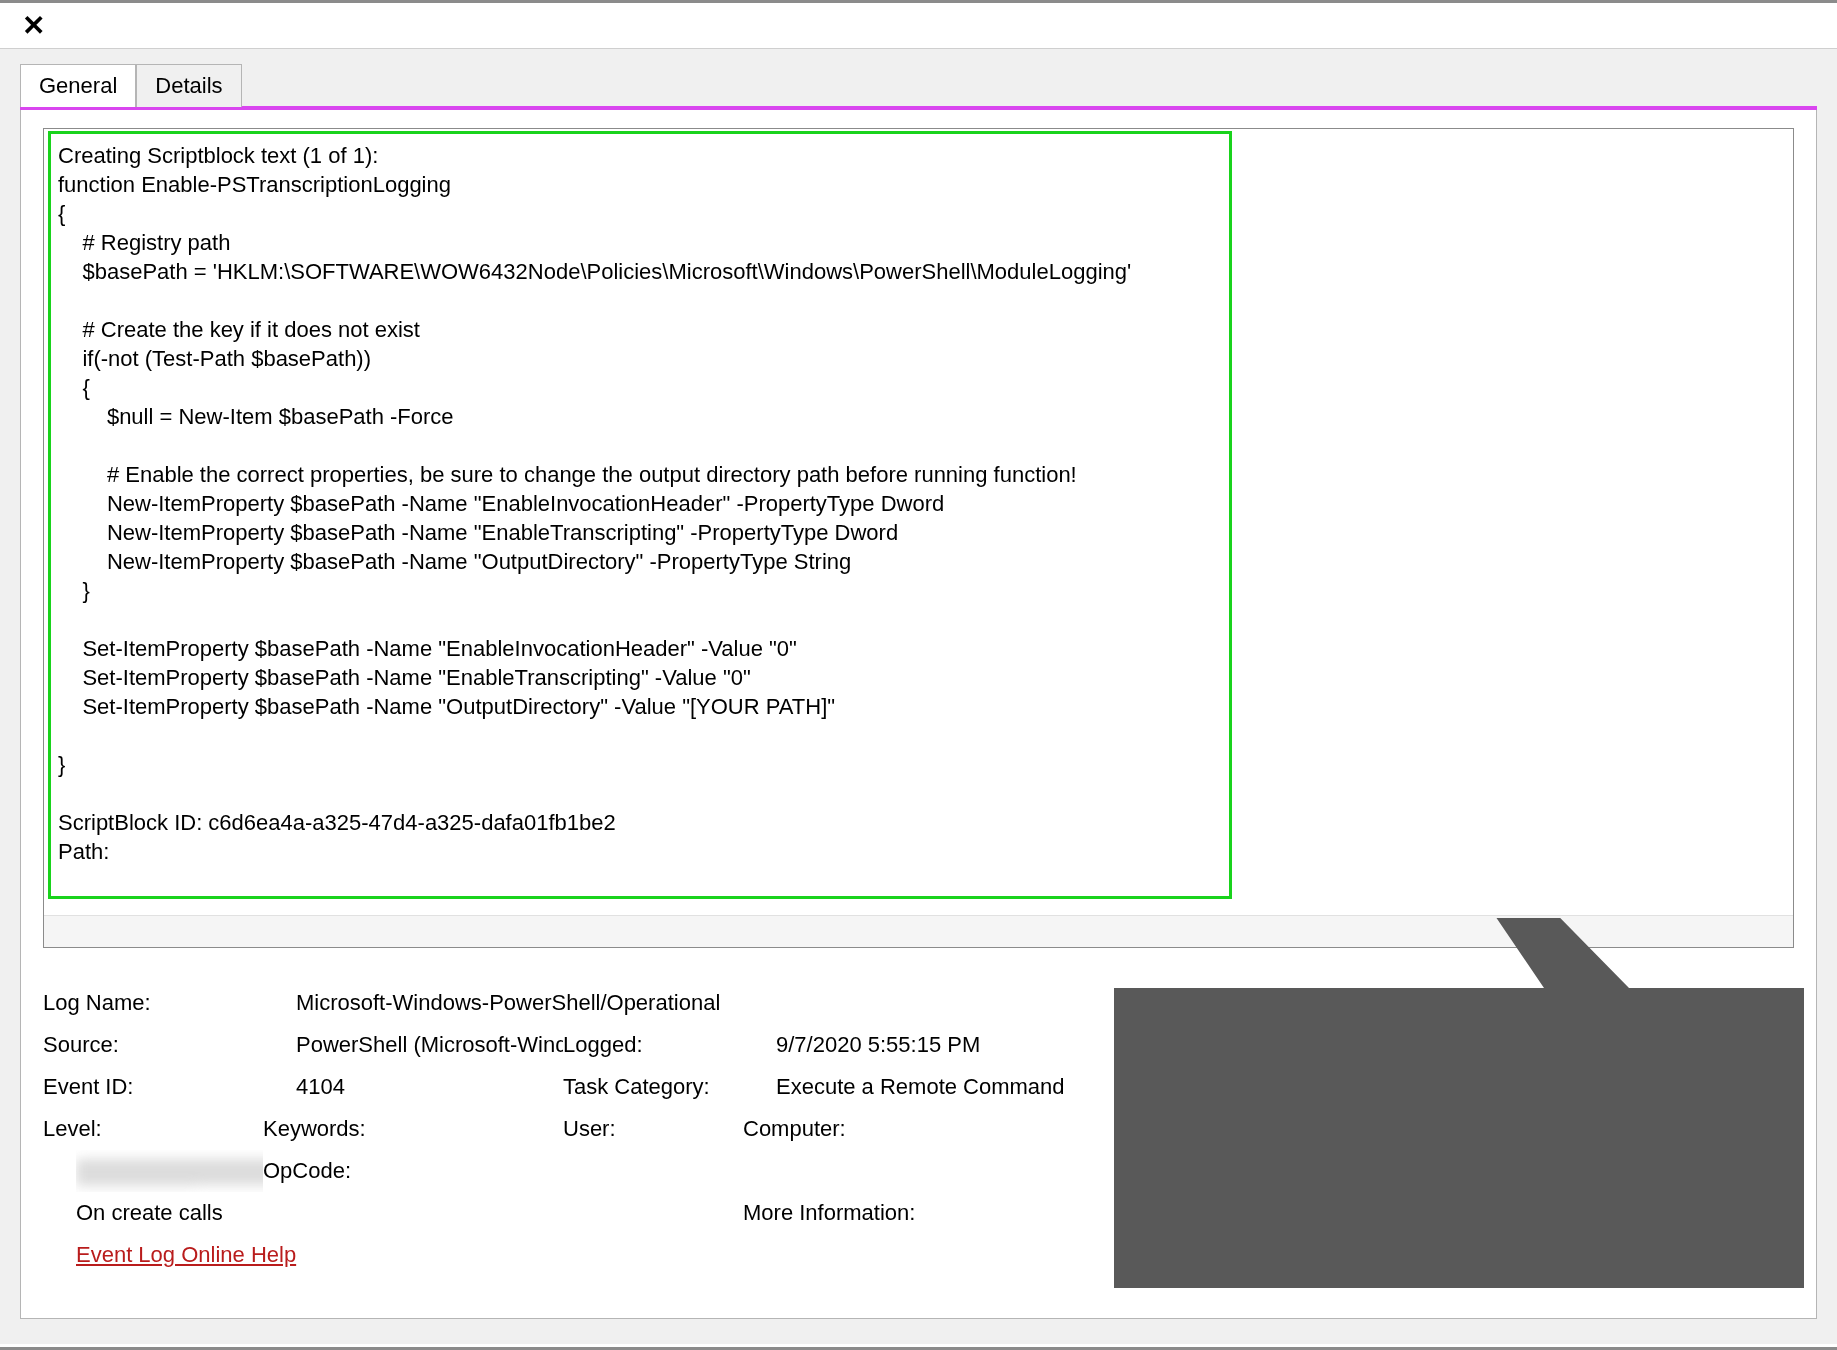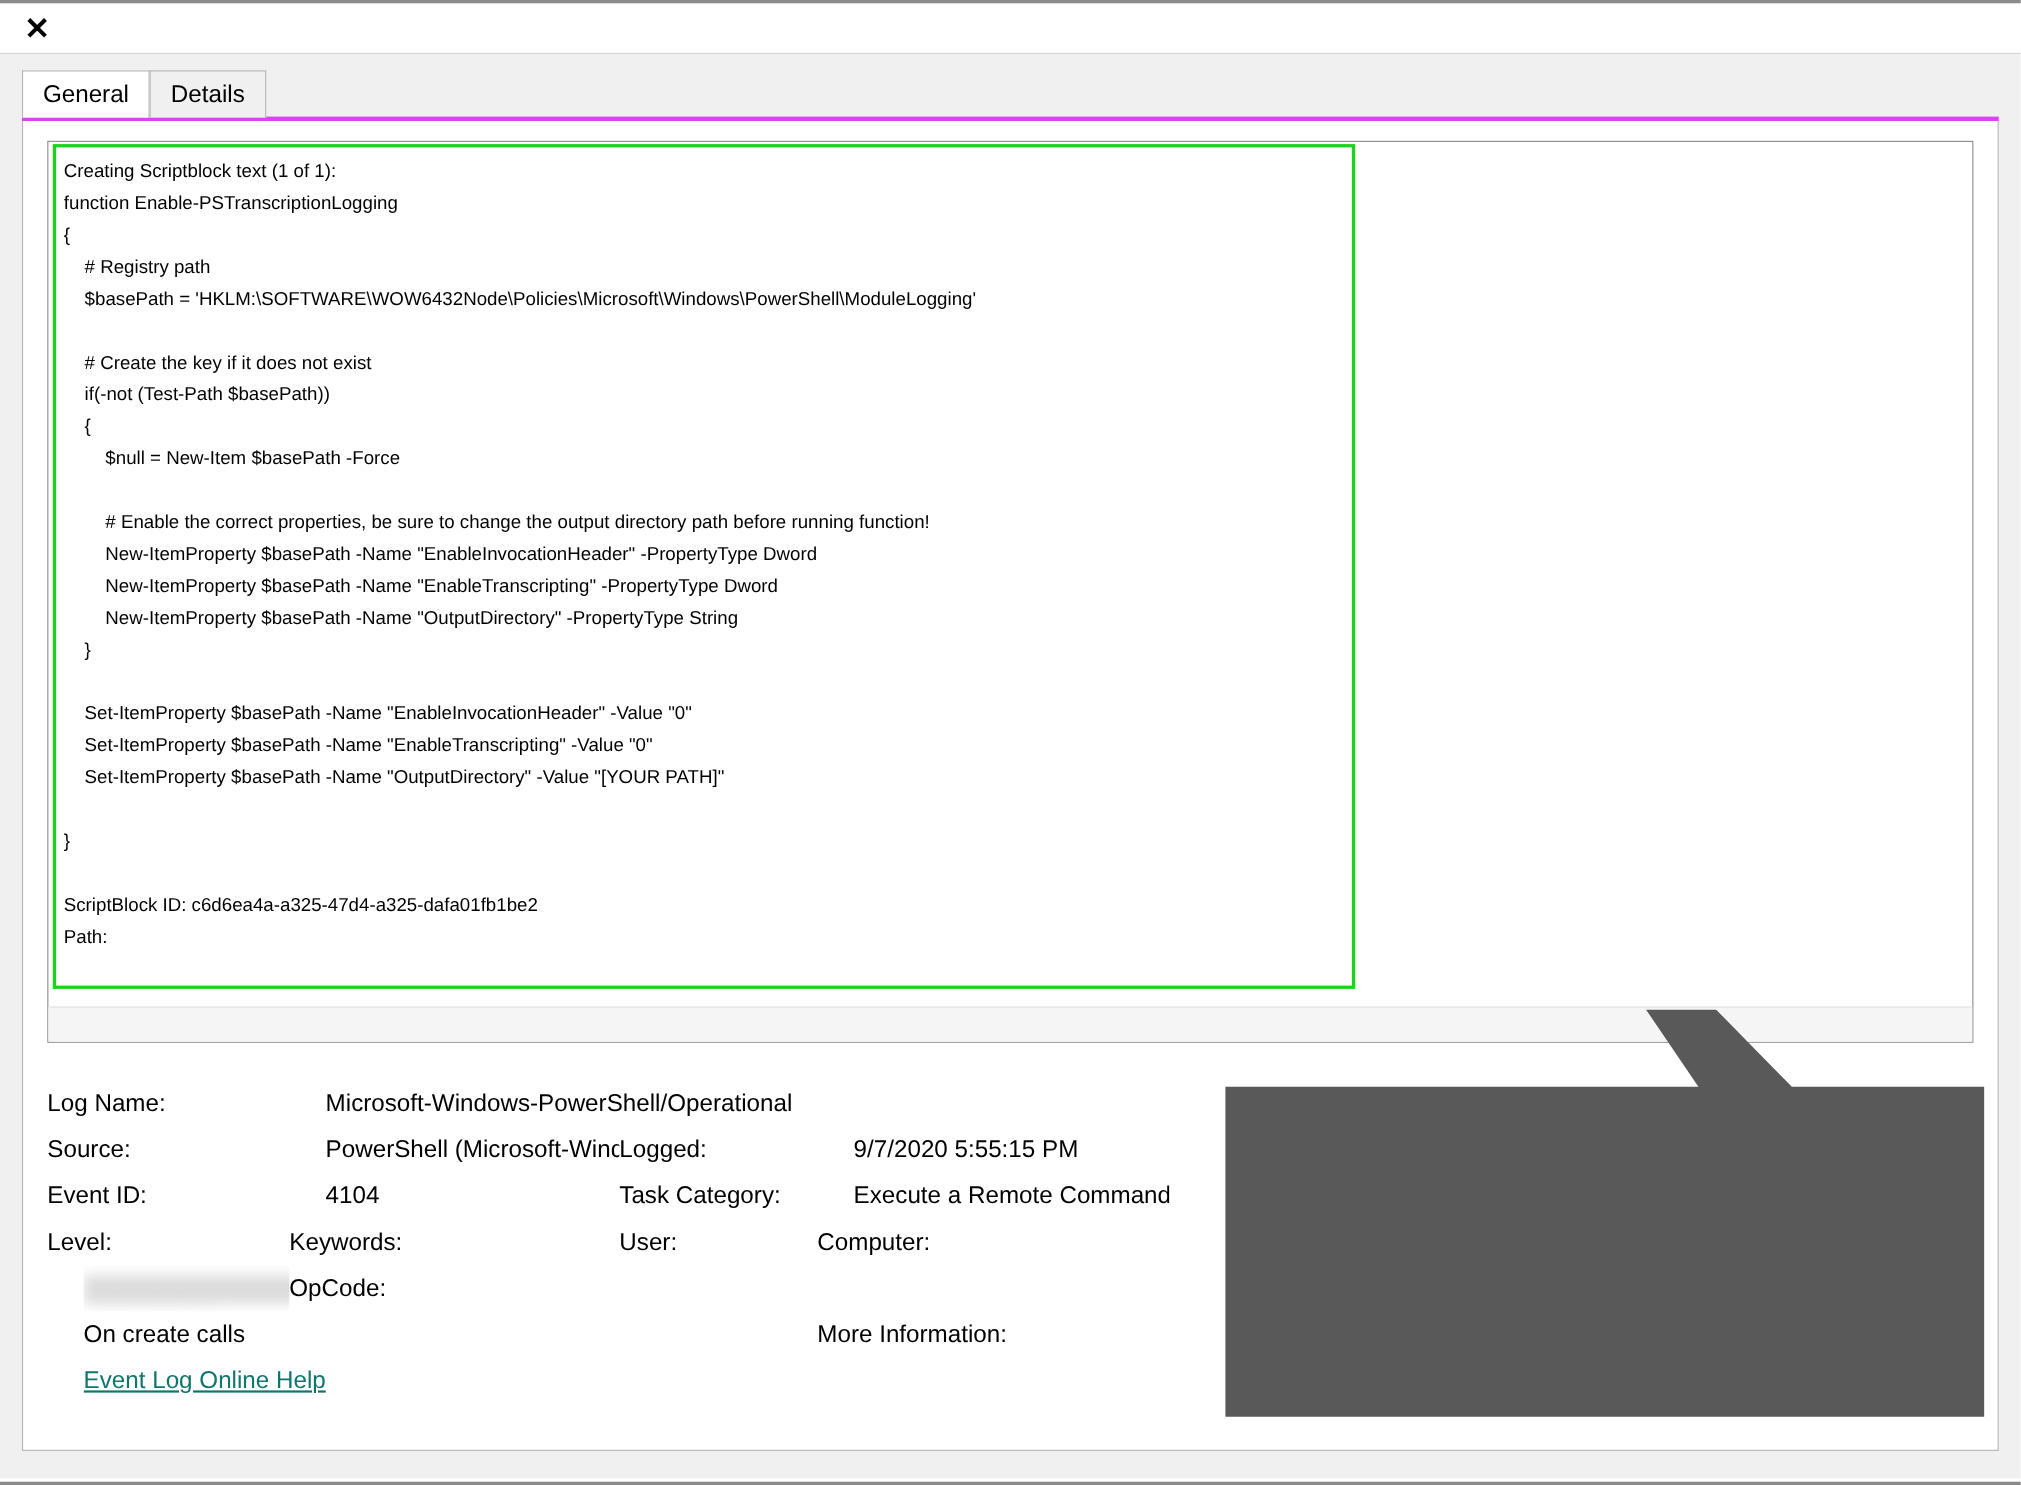--- a/index.html
+++ b/index.html
@@ -82,21 +82,21 @@
     left: 4px;
     top: 2px;
     width: 1184px;
     height: 768px;
     border: 3px solid #19d31c;
     pointer-events: none;
   }
   .script-text {
     white-space: pre;
     font-family: "Segoe UI", Tahoma, sans-serif;
-    font-size: 17px;
+    font-size: 22px;
     line-height: 29px;
     padding: 12px 14px;
   }
   .script-hscroll {
     height: 32px;
     background: #f5f5f5;
     border-top: 1px solid #e1e1e1;
   }
   .props {
     display: grid;
@@ -111,21 +111,21 @@
     filter: blur(6px);
     background: #dcdcdc;
     color: #dcdcdc;
     border-radius: 2px;
     display: inline-block;
     height: 26px;
     vertical-align: middle;
   }
   .blur.w1 { width: 90px; }
   .blur.w2 { width: 220px; }
-  .link { color: #0f766e; text-decoration: underline; cursor: pointer; }
+  .link { color: #b91c1c; text-decoration: underline; cursor: pointer; }
   
   .callout {
     position: absolute;
     right: 12px;
     bottom: 20px;
     width: 720px;
     height: 380px;
   }
   .callout svg { position: absolute; inset: 0; }
   .callout-text {

